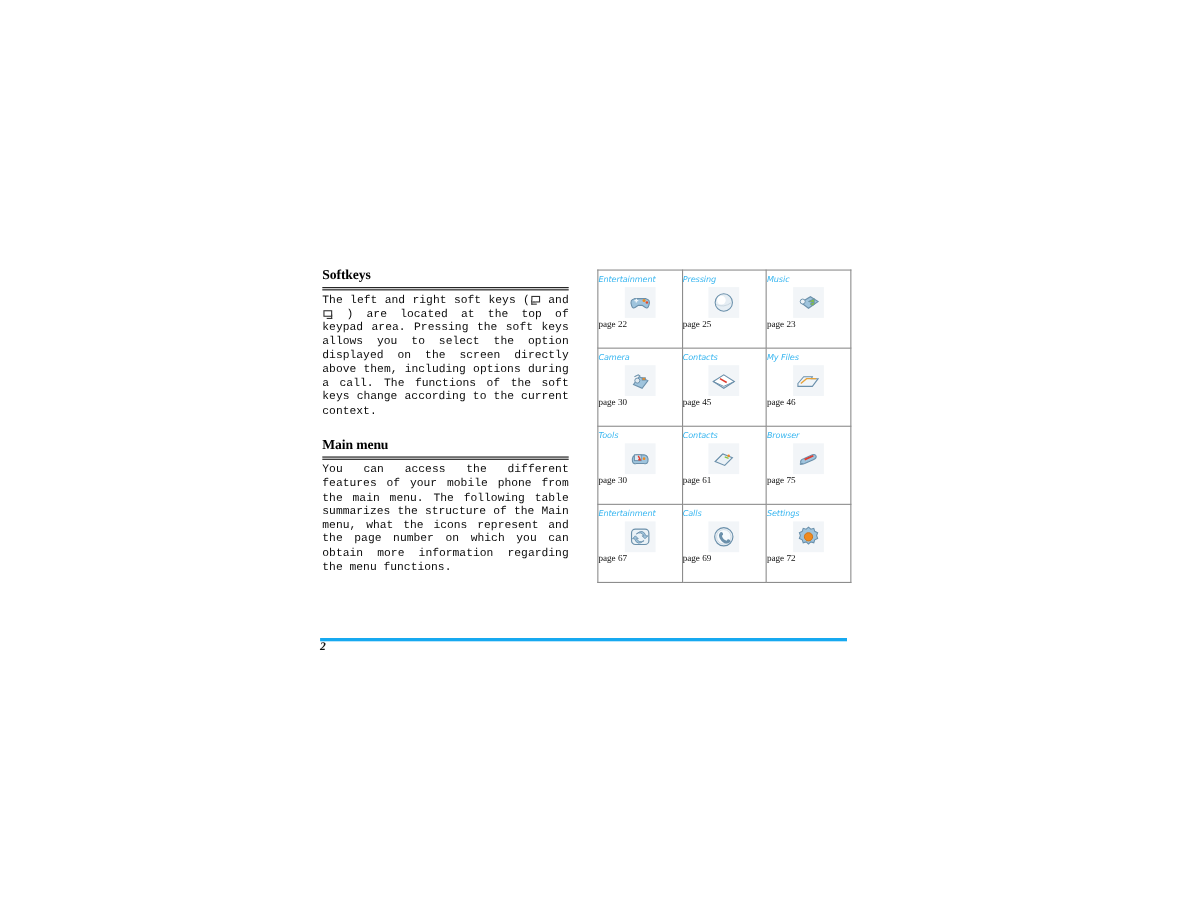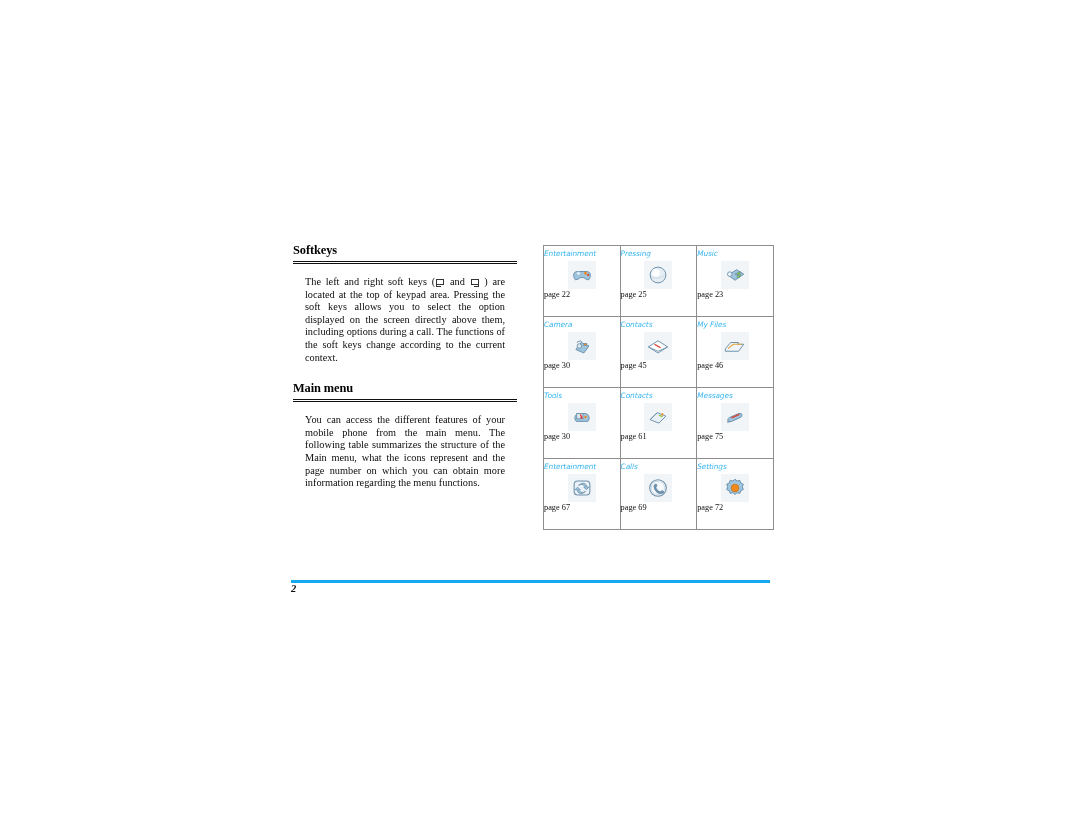--- a/index.html
+++ b/index.html
@@ -47,26 +47,26 @@
 
   .rule-double {
     border-top: 1.6px solid #101010;
     border-bottom: 0.7px solid #101010;
     height: 1.4px;
     margin: 0 0 3px 0;
     width: 100%;
   }
 
   .body-text {
-    font-family: Liberation Serif, serif;
+    font-family: Liberation Mono, monospace;
     font-size: 10.3px;
     line-height: 12.6px;
     color: #0b0b0b;
     text-align: justify;
-    margin: 12px;
+    margin: 0;
     hyphens: none;
   }
   #main-menu-sec { margin-top: 18px; }
 
   
   .softkey-glyph {
     display: inline-block;
     width: 8px;
     height: 6px;
     border: 1px solid #333;
@@ -261,21 +261,21 @@
             <span class="cell-label">Contacts</span>
             <span class="cell-icon"><svg viewBox="0 0 32 32" width="28" height="28">
                 <path d="M7 19 l8 -8 l10 4 l-8 8 z" fill="#eaf1f6" stroke="#6b90ab" stroke-width="1.1"></path>
                 <path d="M7 19 l8 -8" fill="none" stroke="#6b90ab" stroke-width="1"></path>
                 <path d="M17 14 l4 1.6" fill="none" stroke="#86c440" stroke-width="1.4"></path>
                 <circle cx="21" cy="13" r="1.3" fill="#f08a1e"></circle>
               </svg></span>
             <span class="cell-page">page 61</span>
           </td>
           <td>
-            <span class="cell-label">Messages</span>
+            <span class="cell-label">Browser</span>
             <span class="cell-icon"><svg viewBox="0 0 32 32" width="28" height="28">
                 <path d="M8 21 q-1 -4 3 -5 l9 -4 q4 -1 4 2 q0 2 -3 3 l-9 4 q-3 1 -4 0 z" fill="#9fc4dd" stroke="#6b90ab" stroke-width="1.1"></path>
                 <path d="M12 17 l9 -4" fill="none" stroke="#e03c2f" stroke-width="1.8"></path>
                 <path d="M7 22 l3 -1" fill="none" stroke="#6b90ab" stroke-width="1.4"></path>
               </svg></span>
             <span class="cell-page">page 75</span>
           </td>
         </tr>
         <tr>
           <td>

